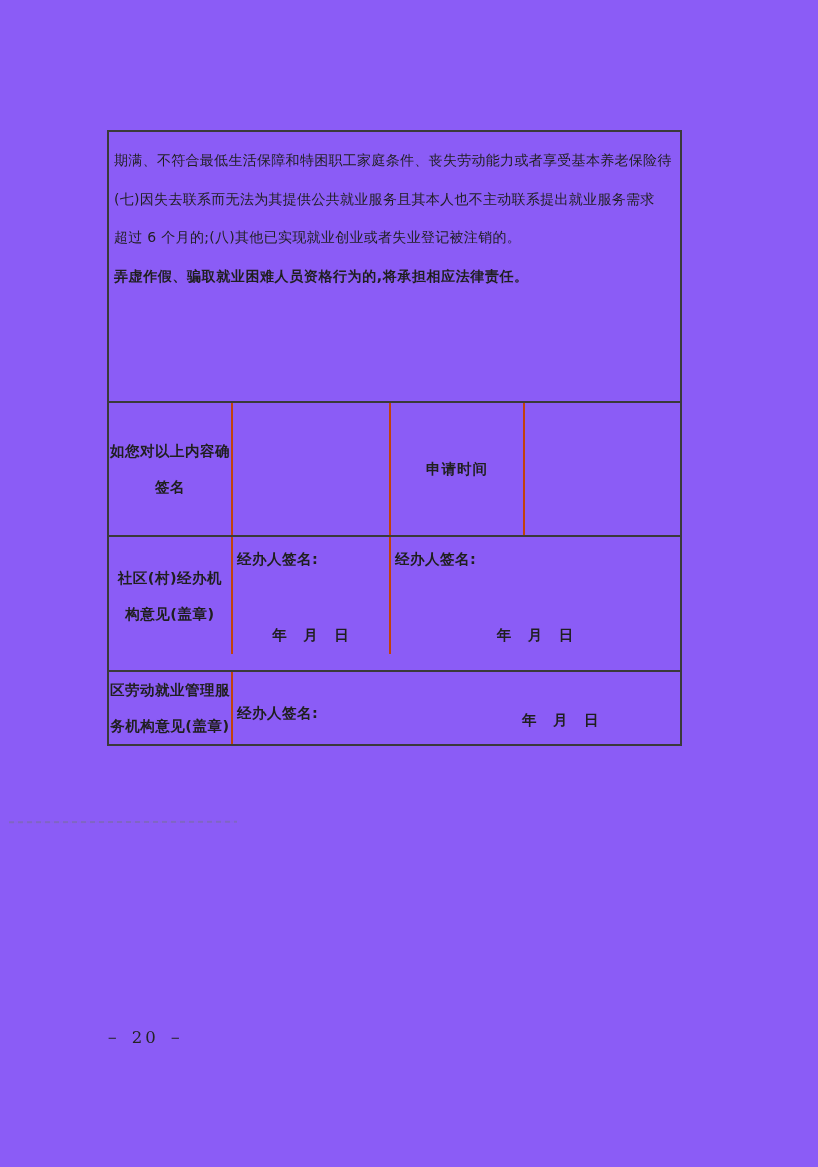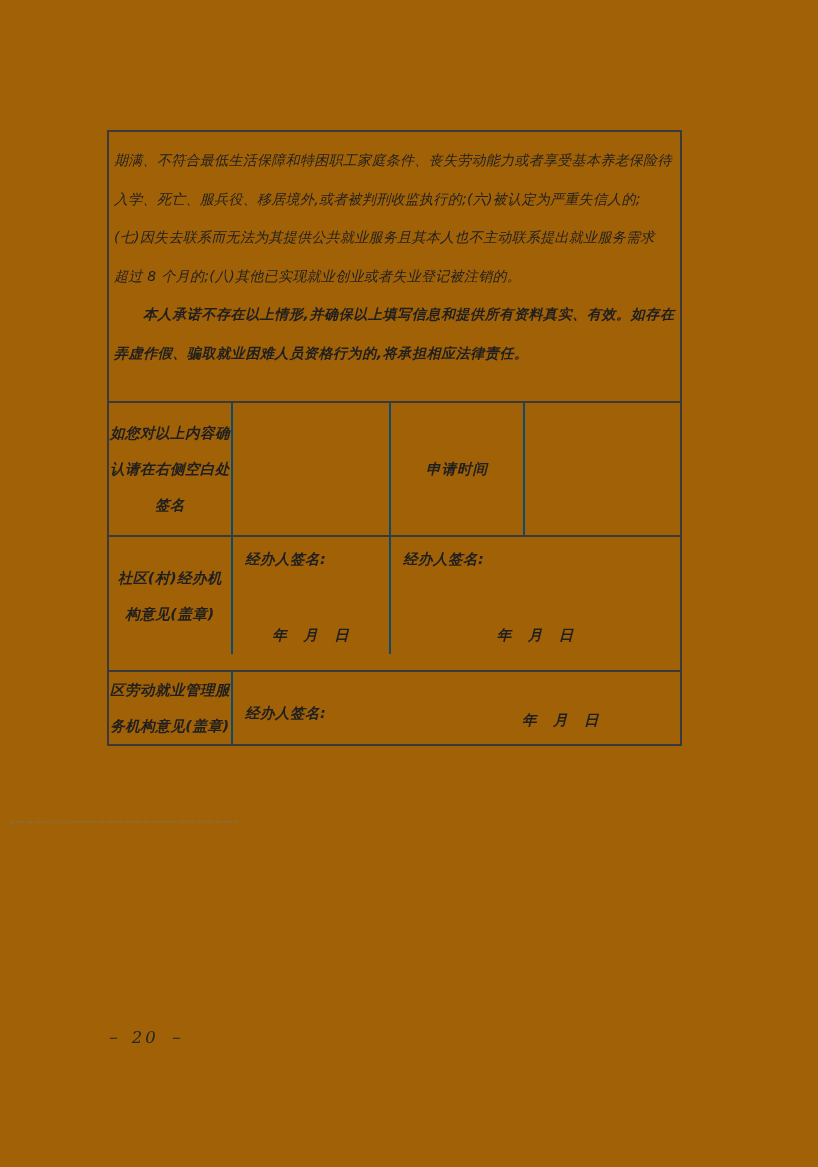--- a/index.html
+++ b/index.html
@@ -1,25 +1,24 @@
 <!DOCTYPE html>
 <html><head>
 <meta charset="utf-8">
 <style>
   html, body { margin: 0; padding: 0; background: #e8e8e8; }
   .page {
     position: relative;
     width: 818px;
     height: 1167px;
     margin: 0 auto;
-    background: #a16207;
+    background: #8b5cf6;
     font-family: "DejaVu Sans", sans-serif;
     color: #1f1f1f;
     overflow: hidden;
-    font-style: italic;
   }
   
   .form-table {
     position: absolute;
     left: 107px;
     top: 130px;
     width: 575px;
     height: 616px;
     border: 2px solid #3a3a3a;
     box-sizing: border-box;
@@ -47,21 +46,21 @@
     display: flex;
     border-top: 2px solid #3a3a3a;
     box-sizing: border-box;
     position: relative;
   }
   .row-1 { height: 138px; }
   .row-2 { height: 122px; }
   .row-3 { flex: 1; margin-top: 16px; }
   .cell {
     box-sizing: border-box;
-    border-left: 2px solid #0c4a6e;
+    border-left: 2px solid #c2410c;
     position: relative;
     font-size: 14.5px;
     font-weight: 600;
     overflow: hidden;
   }
   .cell:first-child { border-left: none; }
   .c1 { width: 122px; }
   .c2 { width: 158px; }
   .c3 { width: 134px; }
   .c4 { flex: 1; }
@@ -76,21 +75,21 @@
   .label-stack .l-line { line-height: 36px; white-space: nowrap; letter-spacing: 0.5px; }
   .center-cell {
     display: flex;
     align-items: center;
     justify-content: center;
     letter-spacing: 1px;
   }
   .sign-label {
     position: absolute;
     top: 13px;
-    left: 12px;
+    left: 4px;
     white-space: nowrap;
     letter-spacing: 0.5px;
   }
   .date-label {
     position: absolute;
     bottom: 9px;
     left: 0;
     width: 100%;
     text-align: center;
     white-space: nowrap;
@@ -129,32 +128,29 @@
 </style>
 </head>
 <body>
 
 <div class="page">
 
   <div class="form-table">
 
     <div class="statement">
       <div class="s-line">期满、不符合最低生活保障和特困职工家庭条件、丧失劳动能力或者享受基本养老保险待</div>
-      <div class="s-line">入学、死亡、服兵役、移居境外,或者被判刑收监执行的;(六)被认定为严重失信人的;</div>
       <div class="s-line">(七)因失去联系而无法为其提供公共就业服务且其本人也不主动联系提出就业服务需求</div>
-      <div class="s-line">超过 8 个月的;(八)其他已实现就业创业或者失业登记被注销的。</div>
-      <div class="s-line bold indent">本人承诺不存在以上情形,并确保以上填写信息和提供所有资料真实、有效。如存在</div>
+      <div class="s-line">超过 6 个月的;(八)其他已实现就业创业或者失业登记被注销的。</div>
       <div class="s-line bold">弄虚作假、骗取就业困难人员资格行为的,将承担相应法律责任。</div>
     </div>
 
     <div class="row row-1">
       <div class="cell c1">
         <div class="label-stack">
           <div class="l-line">如您对以上内容确</div>
-          <div class="l-line">认请在右侧空白处</div>
           <div class="l-line">签名</div>
         </div>
       </div>
       <div class="cell c2"></div>
       <div class="cell c3 center-cell">
         <span>申请时间</span>
       </div>
       <div class="cell c4"></div>
     </div>
 

